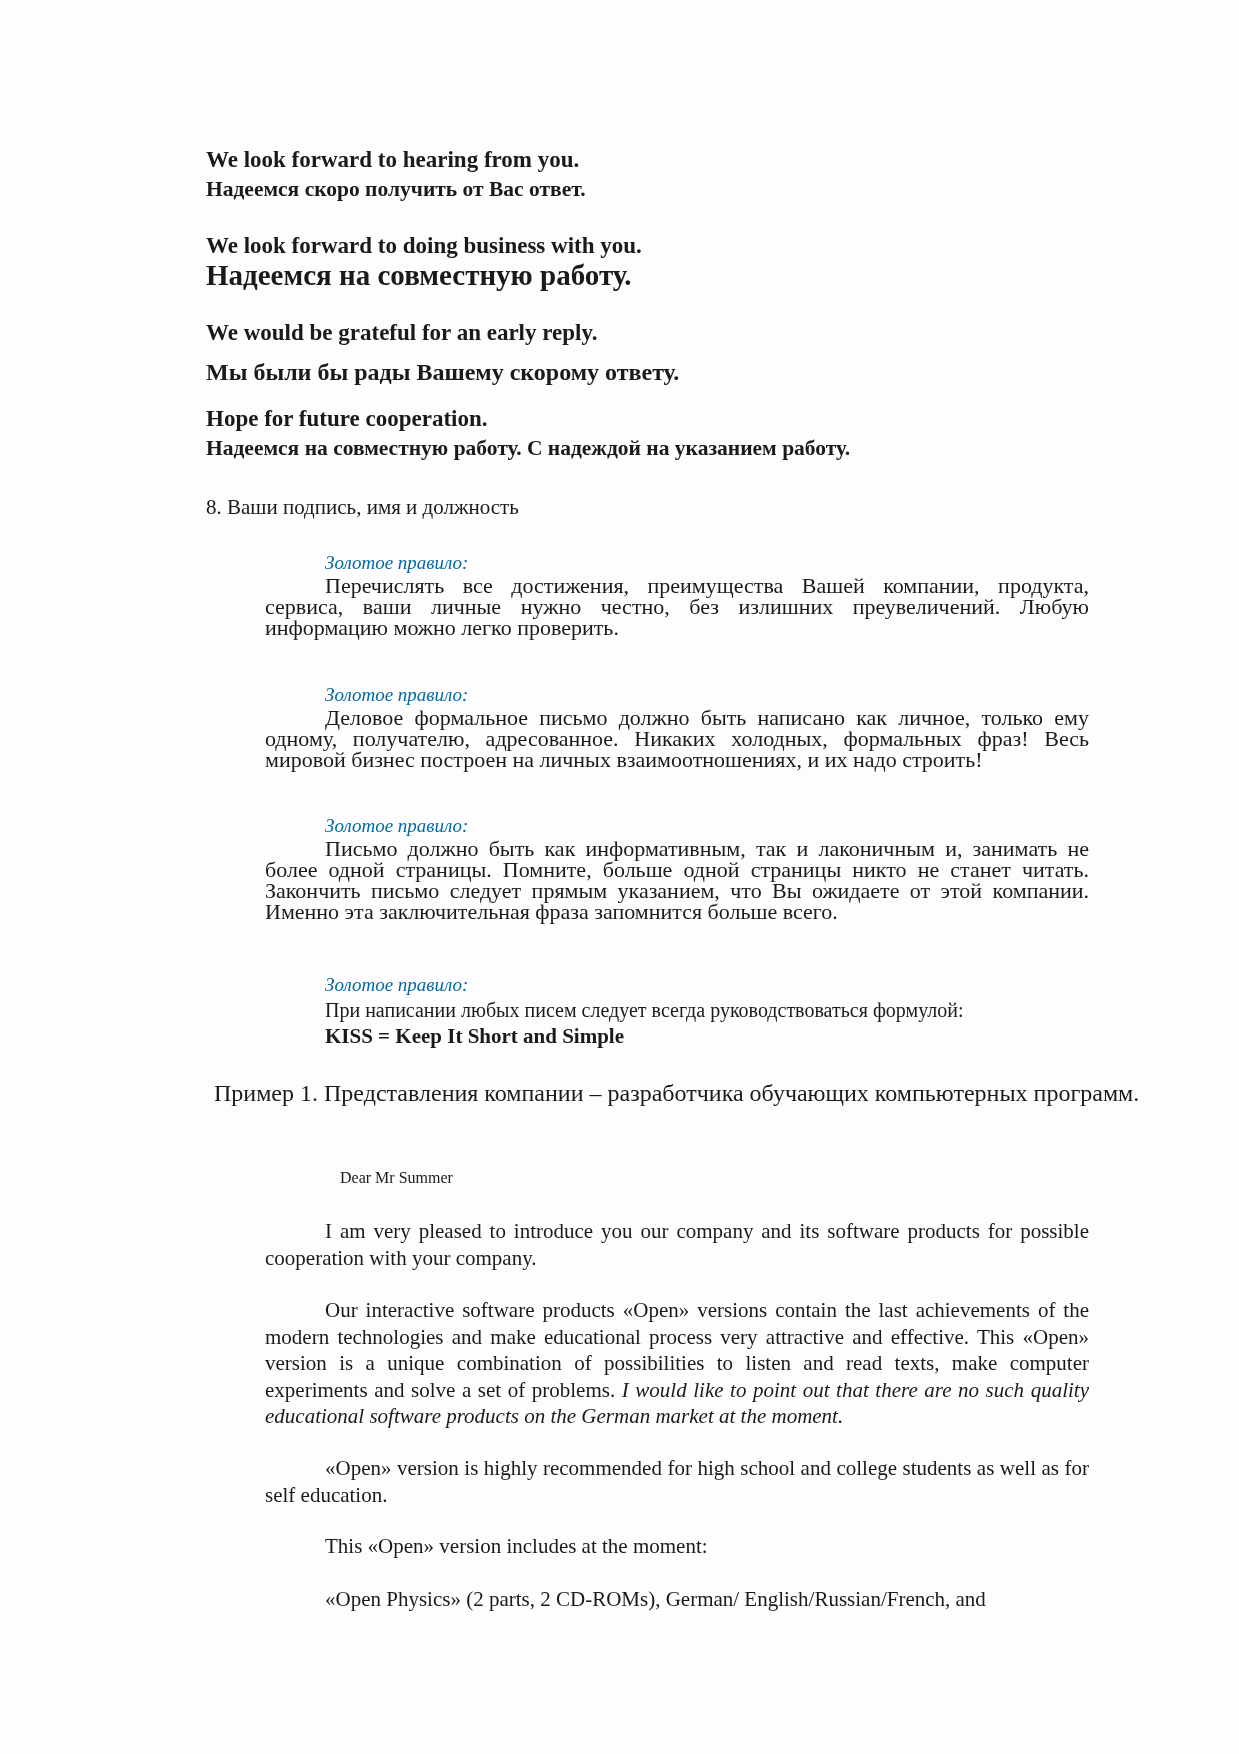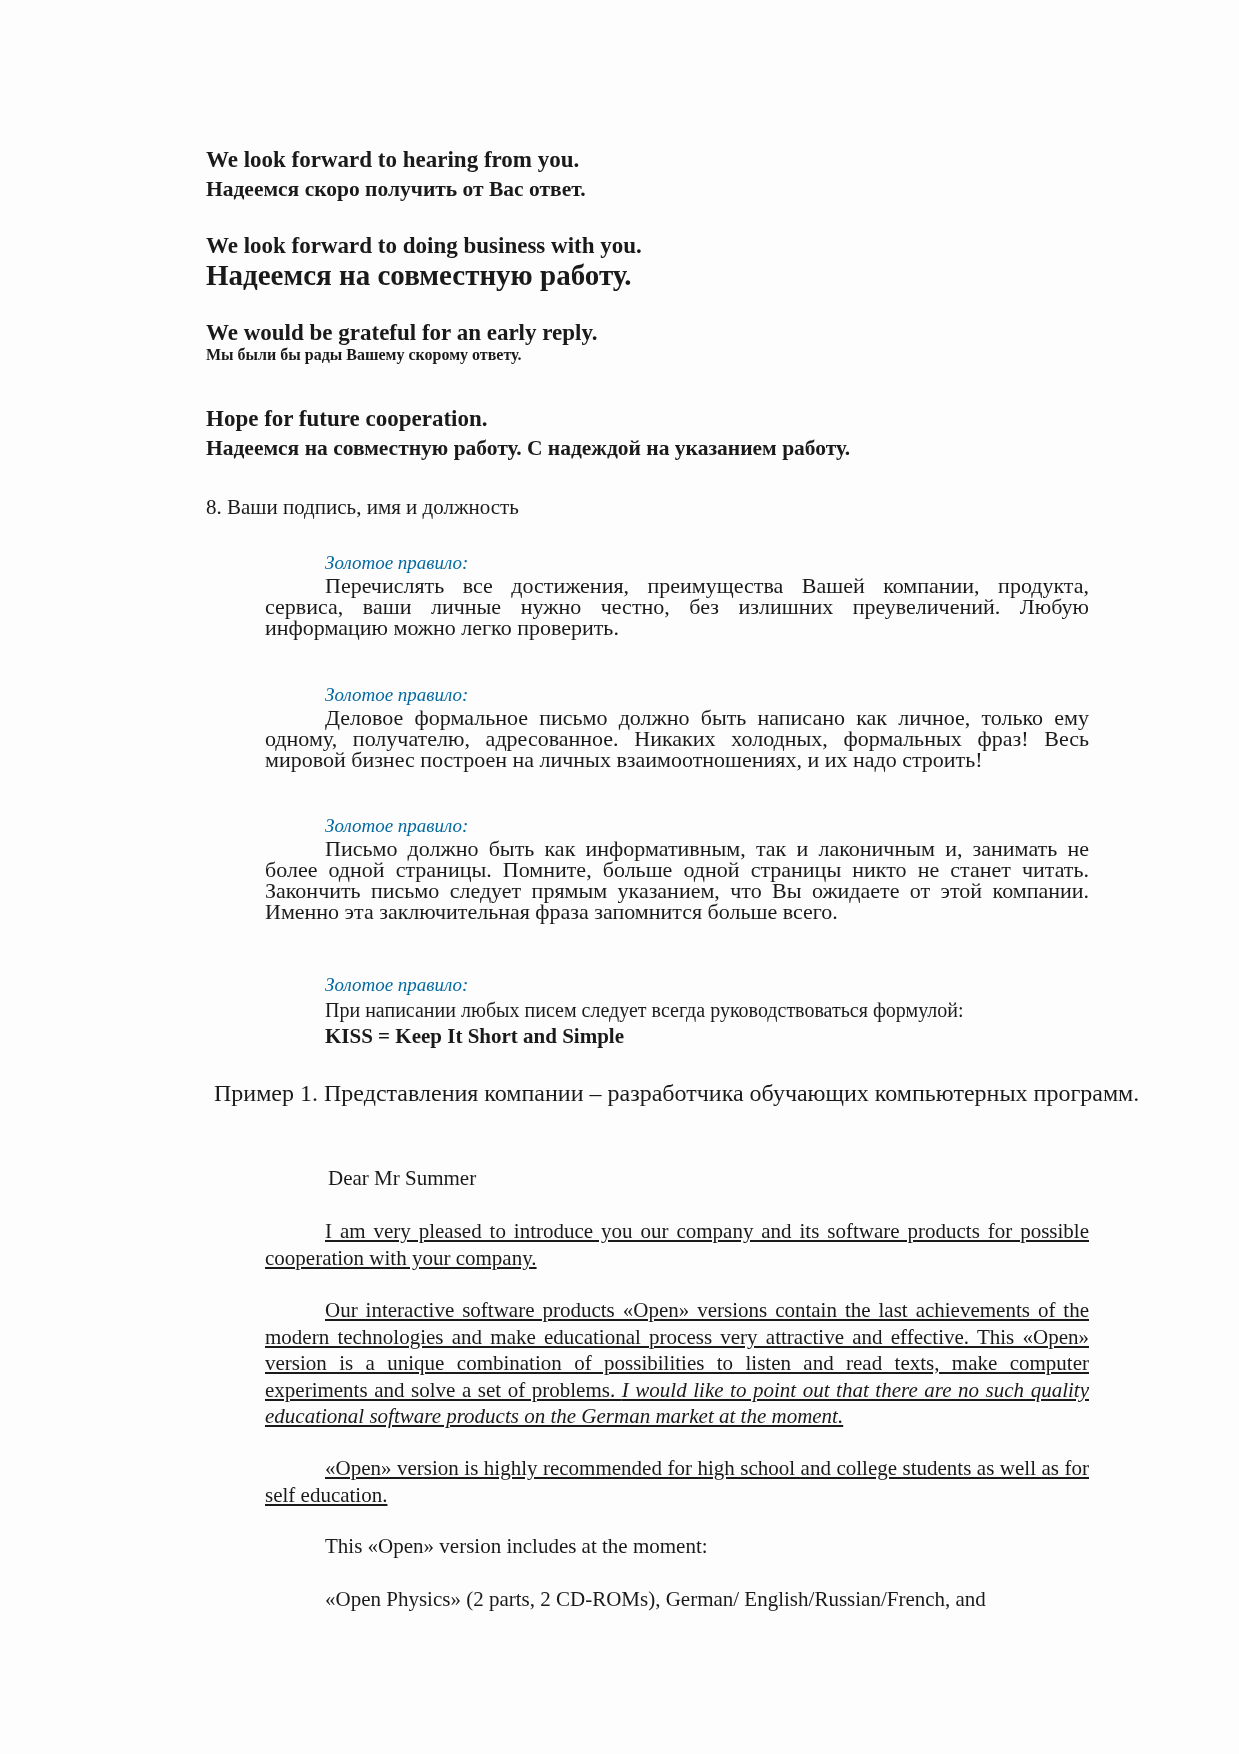--- a/index.html
+++ b/index.html
@@ -6,34 +6,34 @@
   body { width: 1239px; height: 1754px; position: relative; overflow: hidden;
          font-family: "Liberation Serif", "DejaVu Serif", serif; color: #1a1a1a; }
   .line { position: absolute; white-space: nowrap; font-size: 21.5px; line-height: 26px; }
   .pair { font-size: 23px; left: 206px; font-weight: bold; }
   .h { font-weight: normal; font-size: 21px; }
   .rule-title { font-style: italic; font-size: 19px; left: 325px; color: #0369a1; }
   .para { position: absolute; left: 265px; width: 824px; font-size: 22px; line-height: 21px;
           text-align: justify; text-indent: 60px; }
   .ex-head { position: absolute; left: 154px; width: 1003px; font-weight: normal; font-size: 24px;
              line-height: 27px; text-align: justify; text-indent: 60px; }
-  .en { font-size: 21px; line-height: 26.5px; text-decoration: underline; }
+  .en { font-size: 21px; line-height: 26.5px; }
   .it { font-style: italic; }
 </style>
 </head>
 <body>
 
 <div class="line pair" style="top:147px">We look forward to hearing from you.</div>
 <div class="line pair" style="top:176px; font-size:21.5px">Надеемся скоро получить от Вас ответ.</div>
 
 <div class="line pair" style="top:233px">We look forward to doing business with you.</div>
 <div class="line pair" style="top:262px; font-size:29px">Надеемся на совместную работу.</div>
 
 <div class="line pair" style="top:320px">We would be grateful for an early reply.</div>
-<div class="line pair" style="top:342px; font-size:16px">Мы были бы рады Вашему скорому ответу.</div>
+<div class="line pair" style="top:359px; font-size:24px">Мы были бы рады Вашему скорому ответу.</div>
 
 <div class="line pair" style="top:406px">Hope for future cooperation.</div>
 <div class="line pair" style="top:435px; font-size:21.5px">Надеемся на совместную работу. С надеждой на указанием работу.</div>
 
 <div class="line h" style="left:206px; top:494px">8. Ваши подпись, имя и должность</div>
 
 <div class="line rule-title" style="top:550px">Золотое правило:</div>
 <div class="para" style="top:575px">Перечислять все достижения, преимущества Вашей компании, продукта, сервиса, ваши личные нужно честно, без излишних преувеличений. Любую информацию можно легко проверить.</div>
 
 <div class="line rule-title" style="top:682px">Золотое правило:</div>
@@ -41,21 +41,21 @@
 
 <div class="line rule-title" style="top:813px">Золотое правило:</div>
 <div class="para" style="top:838px">Письмо должно быть как информативным, так и лаконичным и, занимать не более одной страницы. Помните, больше одной страницы никто не станет читать. Закончить письмо следует прямым указанием, что Вы ожидаете от этой компании. Именно эта заключительная фраза запомнится больше всего.</div>
 
 <div class="line rule-title" style="top:972px">Золотое правило:</div>
 <div class="line" style="left:325px; top:997px; font-size:20px">При написании любых писем следует всегда руководствоваться формулой:</div>
 <div class="line" style="left:325px; top:1023px; font-size:21px; font-weight:bold">KISS = Keep It Short and Simple</div>
 
 <div class="ex-head" style="top:1080px">Пример 1. Представления компании – разработчика обучающих компьютерных программ.</div>
 
-<div class="line" style="left:328px; top:1165px; font-size:21px">Dear Mr Summer</div>
+<div class="line" style="left:340px; top:1165px; font-size:16px">Dear Mr Summer</div>
 
 <div class="para en" style="top:1218px">I am very pleased to introduce you our company and its software products for possible cooperation with your company.</div>
 
 <div class="para en" style="top:1297px"><span>Our interactive software products «Open» versions contain the last achievements of the modern technologies and make educational process very attractive and effective. This «Open» version is a unique combination of possibilities to listen and read texts, make computer experiments and solve a set of problems. </span><span class="it">I would like to point out that there are no such quality educational software products on the German market at the moment.</span></div>
 
 <div class="para en" style="top:1455px">«Open» version is highly recommended for high school and college students as well as for self education.</div>
 
 <div class="line" style="left:325px; top:1533px; font-size:21px">This «Open» version includes at the moment:</div>
 
 <div class="line" style="left:325px; top:1586px; font-size:21px">«Open Physics» (2 parts, 2 CD-ROMs), German/ English/Russian/French, and</div>

